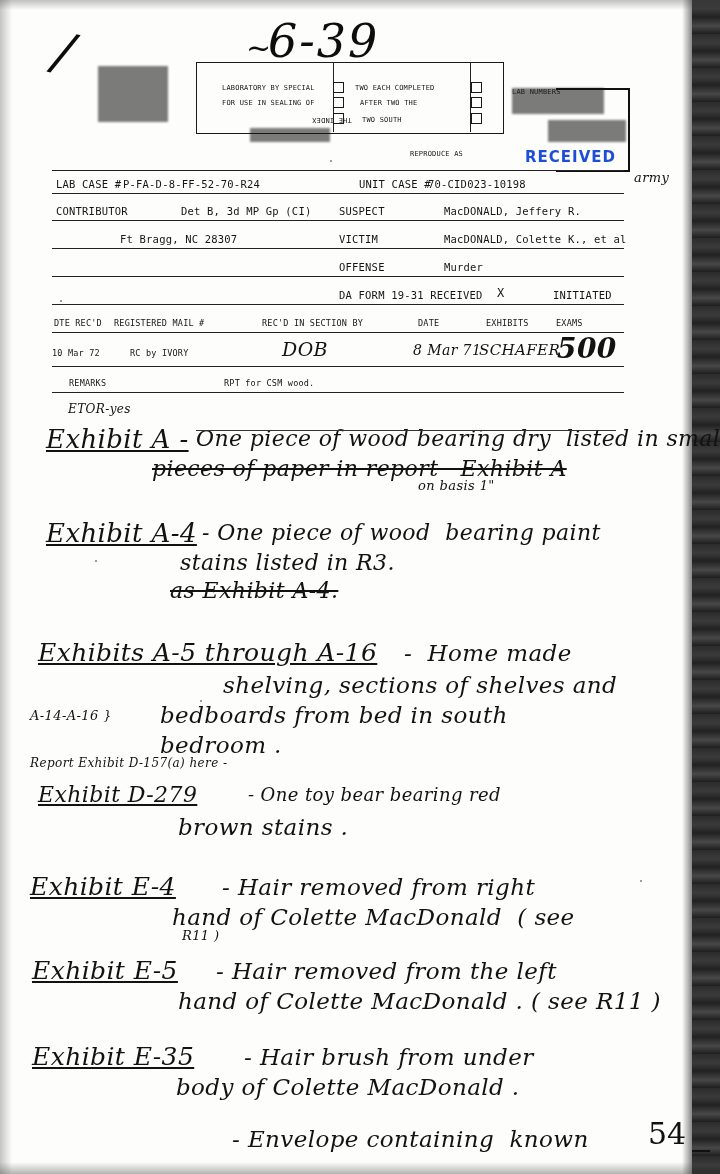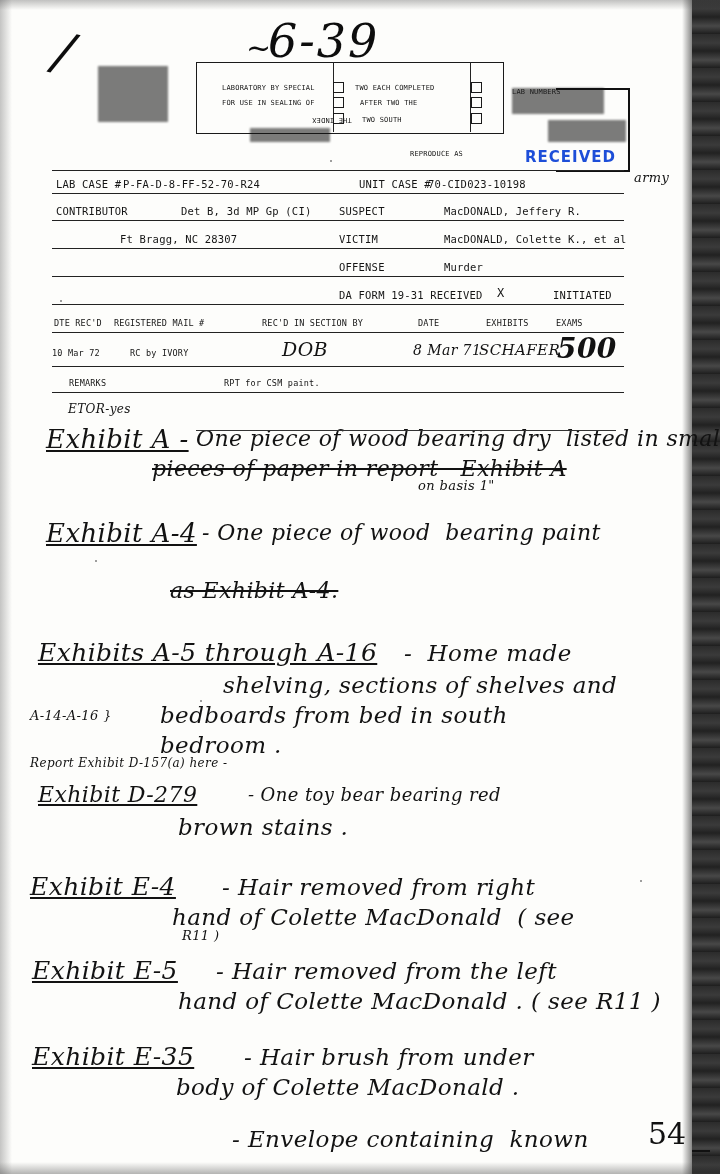--- a/index.html
+++ b/index.html
@@ -236,35 +236,36 @@
 
   <div class="type small" style="left:52px;top:348px;">10 Mar 72</div>
   <div class="type small" style="left:130px;top:348px;">RC by IVORY</div>
   <div class="hand" style="left:282px;top:338px;font-size:19px;">DOB</div>
   <div class="hand" style="left:413px;top:342px;font-size:14px;">8 Mar 71</div>
   <div class="hand" style="left:479px;top:341px;font-size:15px;">SCHAFER</div>
   <div class="hand" style="left:557px;top:332px;font-size:28px;font-weight:bold;">500</div>
   <div class="rule" style="left:52px;top:366px;width:572px;"></div>
 
   <div class="type small" style="left:54px;top:378px;margin-left:15px;">REMARKS</div>
-  <div class="type small" style="left:224px;top:378px;">RPT for CSM paint.</div>
+  <div class="type small" style="left:224px;top:378px;">RPT for CSM wood.</div>
   <div class="rule" style="left:52px;top:392px;width:572px;"></div>
 
   <div class="hand" style="left:634px;top:170px;font-size:13px;">army</div>
 
   <div class="hand" style="left:68px;top:402px;font-size:12px;">ETOR-yes</div>
 
   <div class="hand u" style="left:46px;top:424px;font-size:26px;">Exhibit A -</div>
   <div class="hand" style="left:196px;top:426px;font-size:22px;">One piece of wood bearing dry  listed in small</div>
   <div class="hand strike" style="left:152px;top:456px;font-size:22px;">pieces of paper in report   Exhibit A</div>
   <div class="hand" style="left:418px;top:478px;font-size:13px;">on basis 1"</div>
   <div class="rule" style="left:196px;top:430px;width:420px;height:1px;background:#333;"></div>
 
   <div class="hand u" style="left:46px;top:518px;font-size:26px;">Exhibit A-4</div>
   <div class="hand" style="left:202px;top:520px;font-size:22px;">- One piece of wood  bearing paint</div>
+  <div class="hand" style="left:180px;top:550px;font-size:22px;">stains listed in R3.</div>
   <div class="hand strike" style="left:170px;top:578px;font-size:22px;">as Exhibit A-4.</div>
 
   <div class="hand u" style="left:38px;top:638px;font-size:25px;">Exhibits A-5 through A-16</div>
   <div class="hand" style="left:404px;top:640px;font-size:23px;">-  Home made</div>
   <div class="hand" style="left:178px;top:672px;font-size:23px;margin-left:45px;">shelving, sections of shelves and</div>
   <div class="hand" style="left:160px;top:702px;font-size:23px;">bedboards from bed in south</div>
   <div class="hand" style="left:160px;top:732px;font-size:23px;">bedroom .</div>
   <div class="hand" style="left:30px;top:708px;font-size:13px;">A-14-A-16 }</div>
   <div class="hand" style="left:30px;top:756px;font-size:12px;">Report Exhibit D-157(a) here -</div>
 

